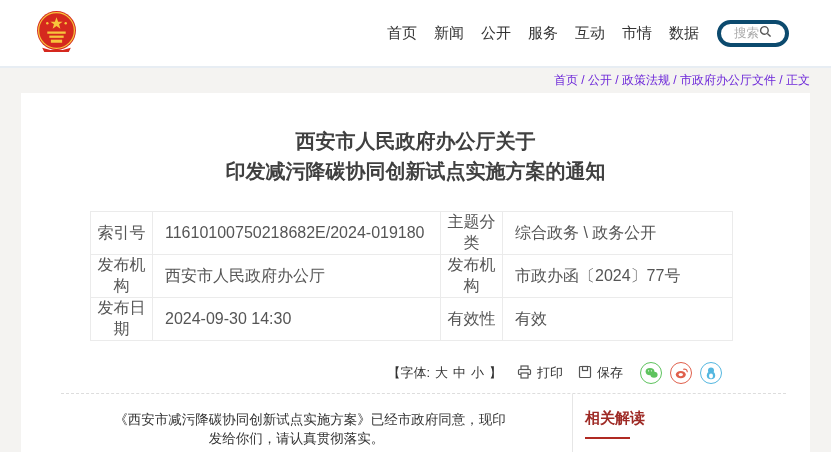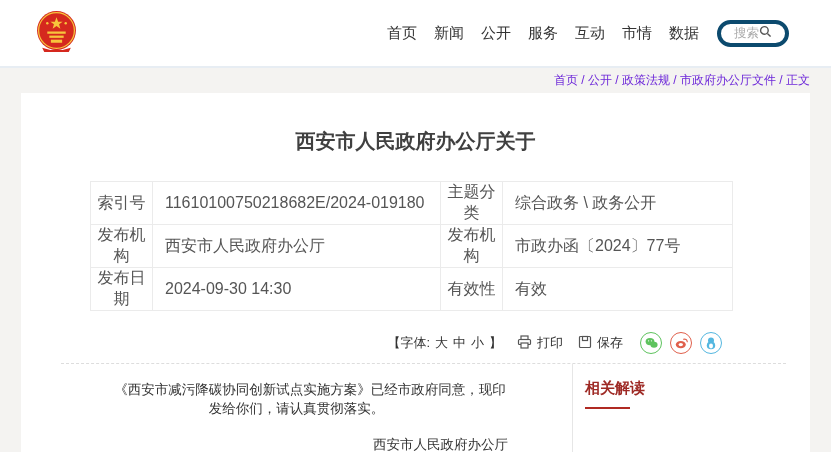--- a/index.html
+++ b/index.html
@@ -111,20 +111,21 @@
 </div>
 
 <div class="crumb-row">
   <span>首页 / 公开 / 政策法规 / 市政府办公厅文件 / 正文</span>
 </div>
 
 <div class="card">
 
   <div class="doc-title">
     <div>西安市人民政府办公厅关于</div>
+    <div>印发减污降碳协同创新试点实施方案的通知</div>
   </div>
 
   <table class="meta-table">
     <tbody>
       <tr>
         <td class="k">索引号</td>
         <td class="v1">11610100750218682E/2024-019180</td>
         <td class="k">主题分类</td>
         <td class="v2">综合政务 \ 政务公开</td>
       </tr>

